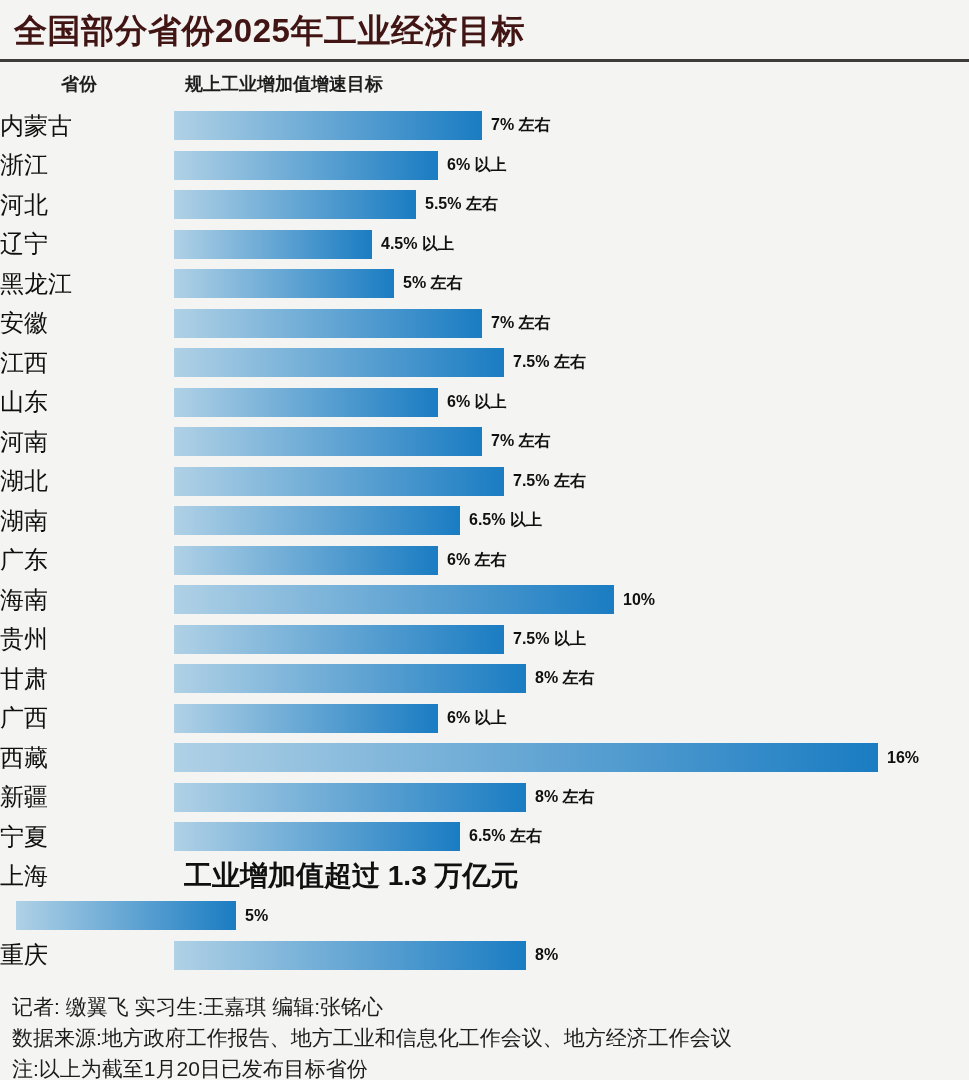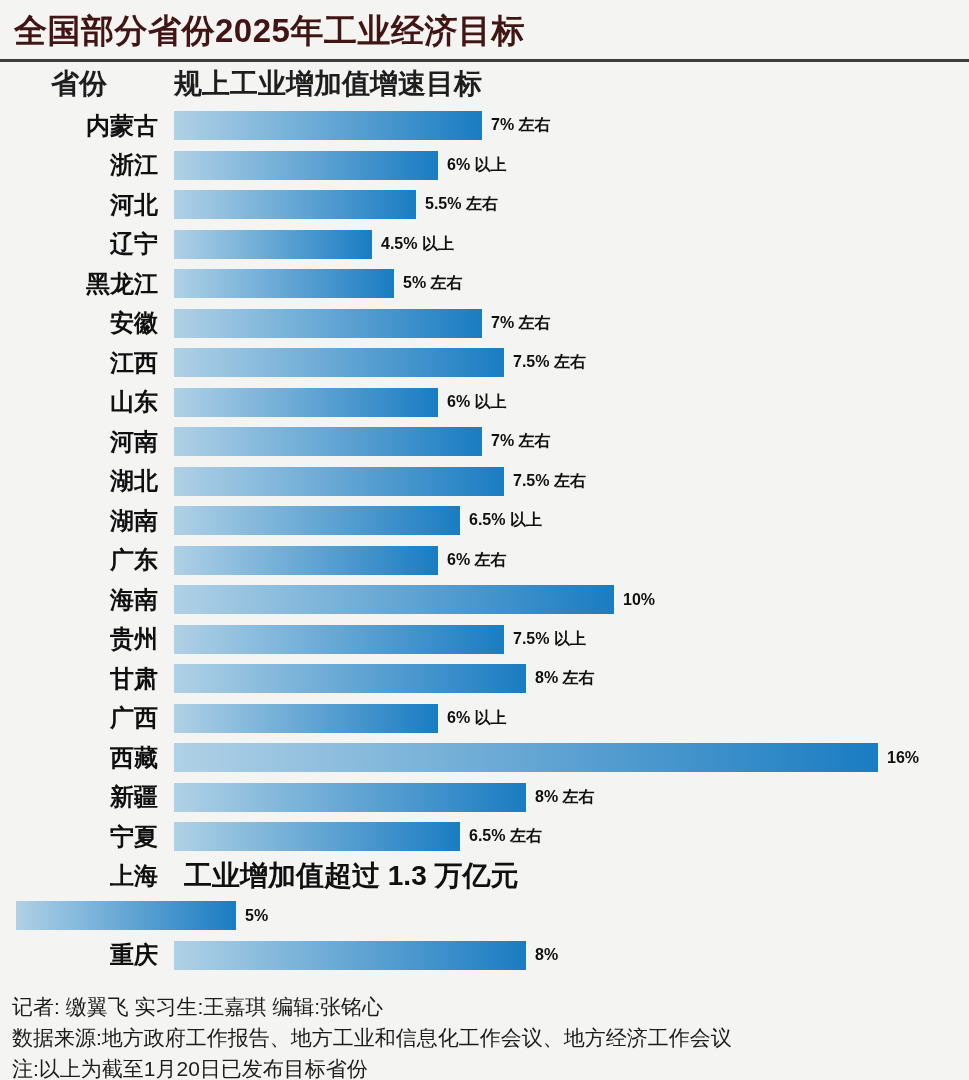--- a/index.html
+++ b/index.html
@@ -24,38 +24,39 @@
   .title-rule {
     height: 3px;
     background: #3d3c3b;
     width: 969px;
   }
 
   .header-row {
     display: flex;
     align-items: center;
     height: 44px;
-    font-size: 28px;
+    font-size: 18px;
     font-weight: 600;
     color: #1e1e1e;
+    gap: 20px;
   }
   .col-province { width: 158px; text-align: center; }
-  .col-value-header { margin-left: 16px; }
+  .col-value-header { margin-left: 7px; }
 
   .rows { }
   .row {
     display: flex;
     align-items: center;
     height: 39.5px;
   }
   .province {
     width: 158px;
-    text-align: right;
+    text-align: left;
     font-size: 24px;
-    font-weight: bold;
+    font-weight: normal;
     color: #101010;
     white-space: nowrap;
   }
   .bar {
     height: 29px;
     margin-left: 16px;
     background: linear-gradient(to right, #b0d1e6, #1a7cc2);
     flex: 0 0 auto;
   }
   .value {

